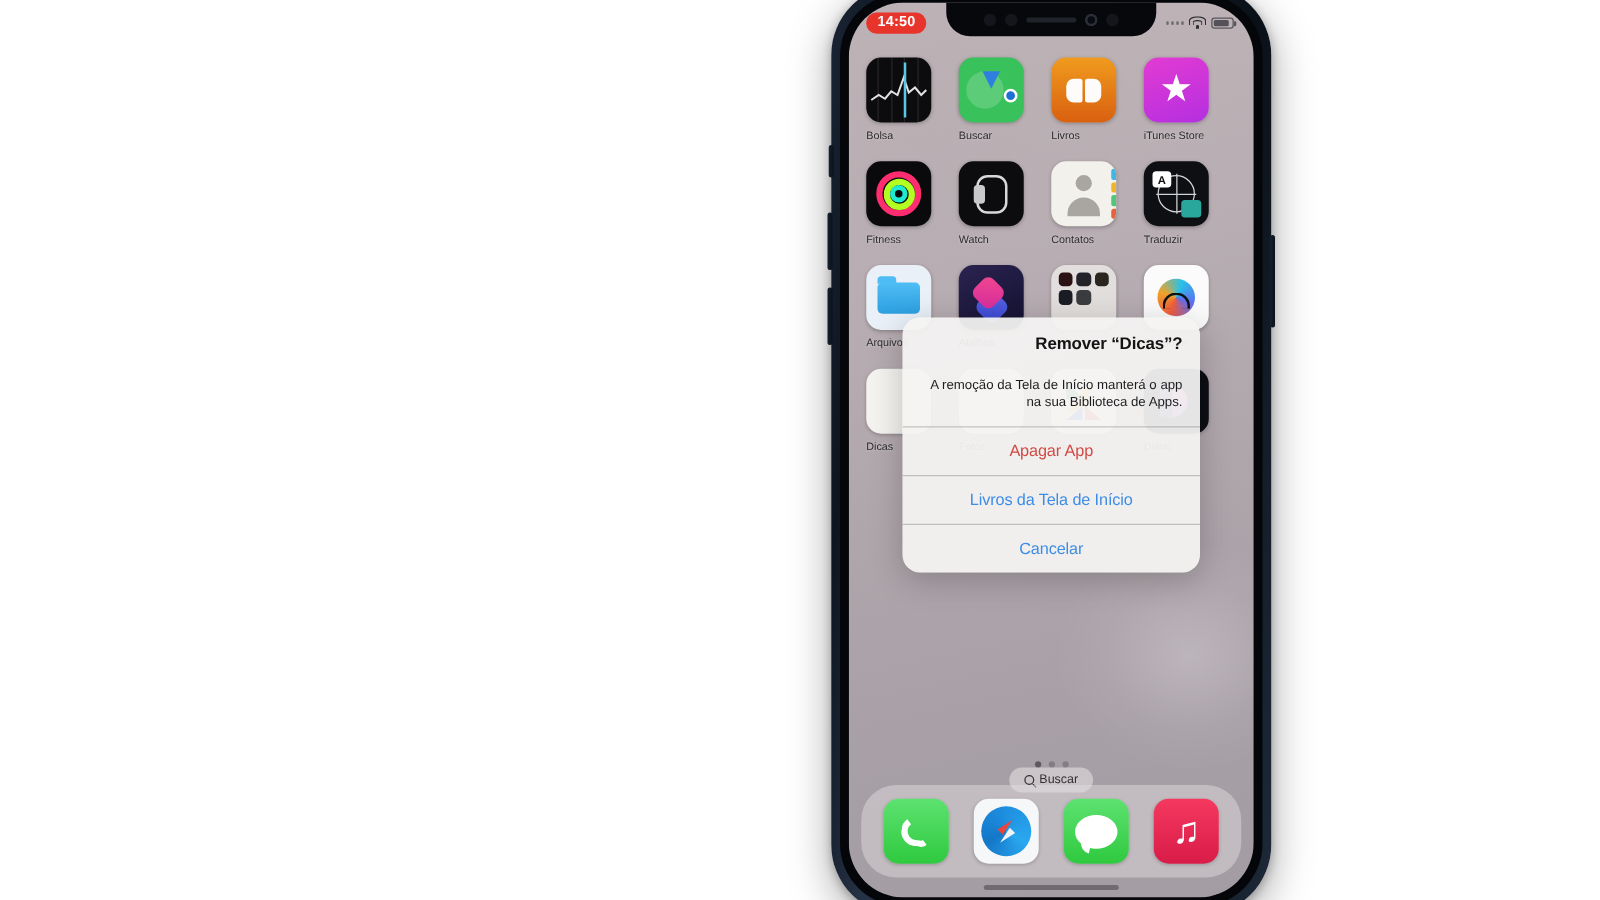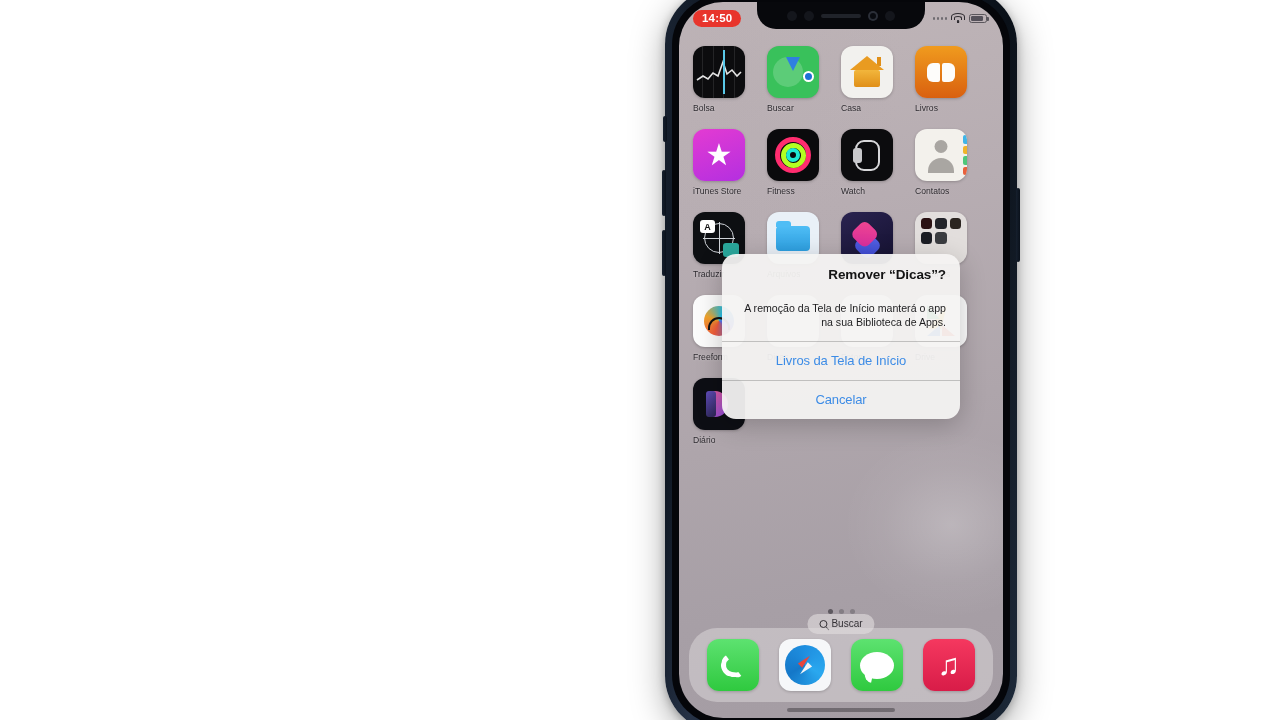--- a/index.html
+++ b/index.html
@@ -338,28 +338,20 @@
 
           <div class="app">
             <div class="app-icon ic-buscar">
               <div class="ring"></div>
               <div class="pin"></div>
               <div class="dot"></div>
             </div>
             <div class="app-label">Buscar</div>
           </div>
 
-          <div class="app">
-            <div class="app-icon ic-casa">
-              <div class="chim"></div>
-                <div class="roof"></div>
-                <div class="body"></div>
-            </div>
-            <div class="app-label">Casa</div>
-          </div>
 
           <div class="app">
             <div class="app-icon ic-livros">
               <div class="pg l"></div>
                 <div class="pg"></div>
             </div>
             <div class="app-label">Livros</div>
           </div>
 
           <div class="app">
@@ -509,20 +501,21 @@
         </div>
 
         <div id="home-ind"></div>
 
         <div id="alert-overlay">
           <div id="alert">
             <div id="alert-head">
               <div id="alert-title">Remover “Dicas”?</div>
               <div id="alert-msg">A remoção da Tela de Início manterá o app na sua Biblioteca de Apps.</div>
             </div>
+            <div class="alert-btn danger">Apagar App</div>
             <div class="alert-btn primary">Livros da Tela de Início</div>
             <div class="alert-btn primary">Cancelar</div>
           </div>
         </div>
 
       </div>
     </div>
   </div>
 
 </div>

